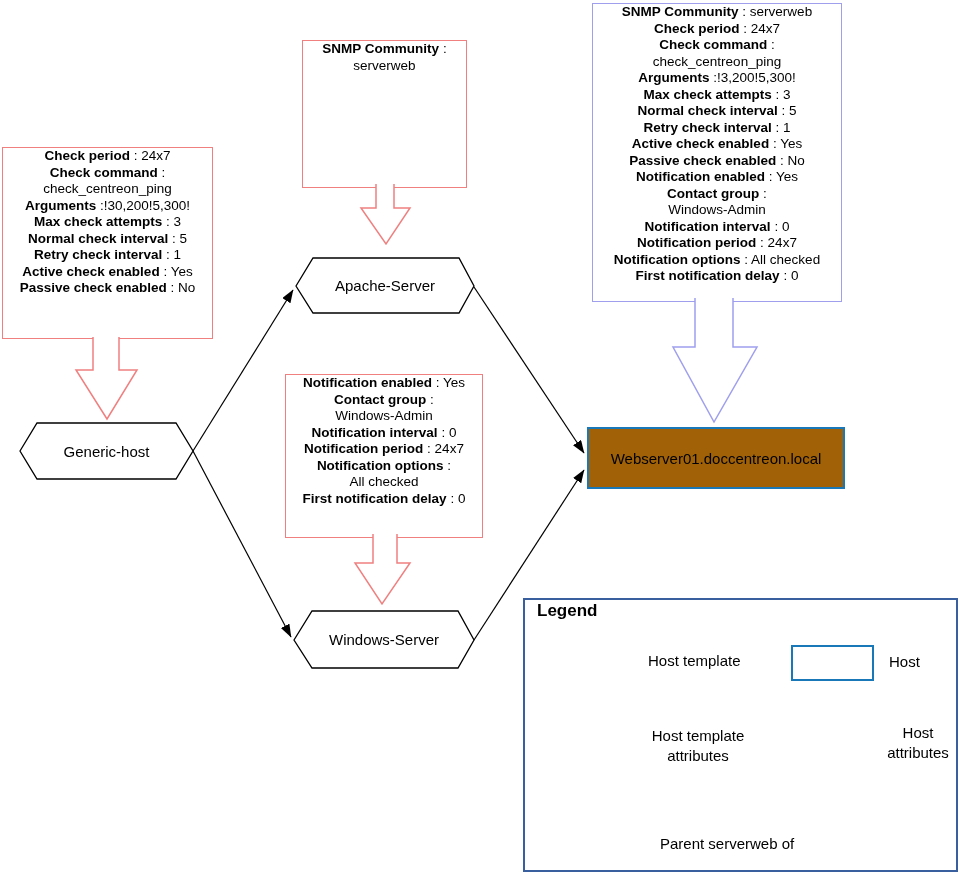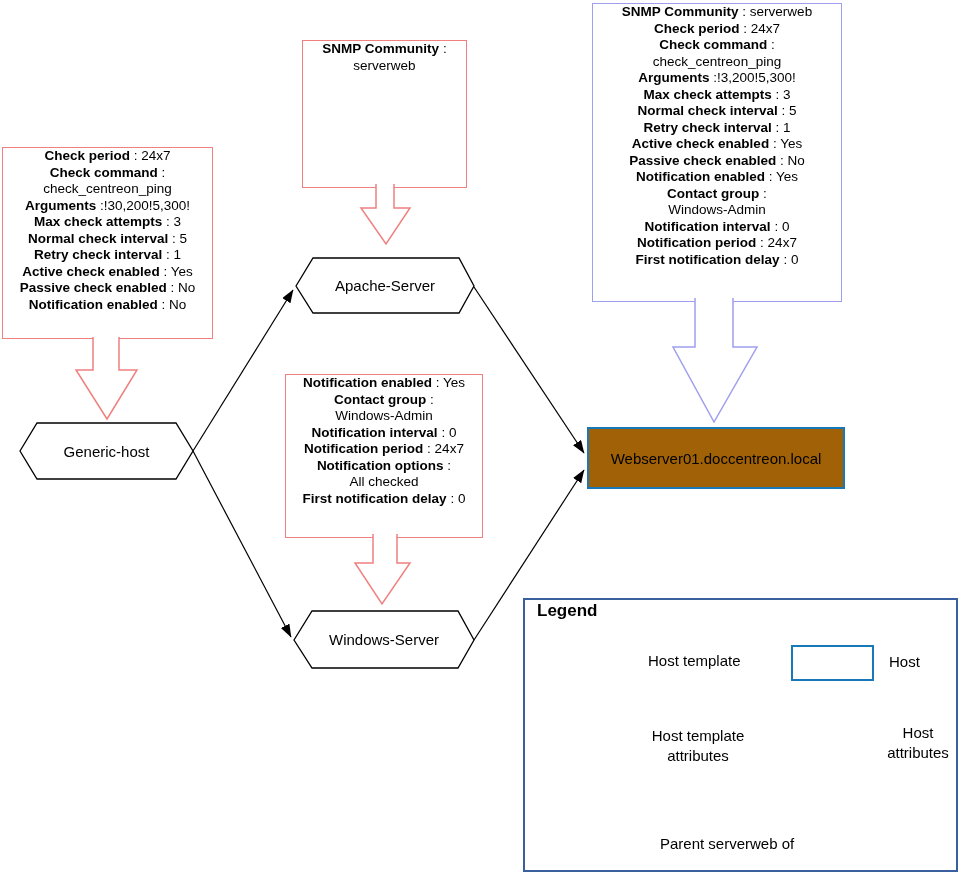--- a/index.html
+++ b/index.html
@@ -44,21 +44,20 @@
     <div class="attr-box template" style="left:2px;top:147px;width:209px;height:190px;">
         <div class="attr-line"><b>Check period</b><span> : 24x7</span></div>
         <div class="attr-line"><b>Check command</b><span> :</span></div>
         <div class="attr-line"><span>check_centreon_ping</span></div>
         <div class="attr-line"><b>Arguments</b><span> :!30,200!5,300!</span></div>
         <div class="attr-line"><b>Max check attempts</b><span> : 3</span></div>
         <div class="attr-line"><b>Normal check interval</b><span> : 5</span></div>
         <div class="attr-line"><b>Retry check interval</b><span> : 1</span></div>
         <div class="attr-line"><b>Active check enabled</b><span> : Yes</span></div>
         <div class="attr-line"><b>Passive check enabled</b><span> : No</span></div>
-        <div class="attr-line"><b>Notification enabled</b><span> : No</span></div>
       </div>
 
     <div class="attr-box template" style="left:302px;top:40px;width:163px;height:146px;">
         <div class="attr-line"><b>SNMP Community</b><span> :</span></div>
         <div class="attr-line"><span>serverweb</span></div>
       </div>
 
     <div class="attr-box host" style="left:592px;top:3px;width:248px;height:297px;">
         <div class="attr-line"><b>SNMP Community</b><span> : serverweb</span></div>
         <div class="attr-line"><b>Check period</b><span> : 24x7</span></div>
@@ -68,20 +67,21 @@
         <div class="attr-line"><b>Max check attempts</b><span> : 3</span></div>
         <div class="attr-line"><b>Normal check interval</b><span> : 5</span></div>
         <div class="attr-line"><b>Retry check interval</b><span> : 1</span></div>
         <div class="attr-line"><b>Active check enabled</b><span> : Yes</span></div>
         <div class="attr-line"><b>Passive check enabled</b><span> : No</span></div>
         <div class="attr-line"><b>Notification enabled</b><span> : Yes</span></div>
         <div class="attr-line"><b>Contact group</b><span> :</span></div>
         <div class="attr-line"><span>Windows-Admin</span></div>
         <div class="attr-line"><b>Notification interval</b><span> : 0</span></div>
         <div class="attr-line"><b>Notification period</b><span> : 24x7</span></div>
+        <div class="attr-line"><b>Notification options</b><span> : All checked</span></div>
         <div class="attr-line"><b>First notification delay</b><span> : 0</span></div>
       </div>
 
     <div class="attr-box template" style="left:285px;top:374px;width:196px;height:162px;">
         <div class="attr-line"><b>Notification enabled</b><span> : Yes</span></div>
         <div class="attr-line"><b>Contact group</b><span> :</span></div>
         <div class="attr-line"><span>Windows-Admin</span></div>
         <div class="attr-line"><b>Notification interval</b><span> : 0</span></div>
         <div class="attr-line"><b>Notification period</b><span> : 24x7</span></div>
         <div class="attr-line"><b>Notification options</b><span> :</span></div>

